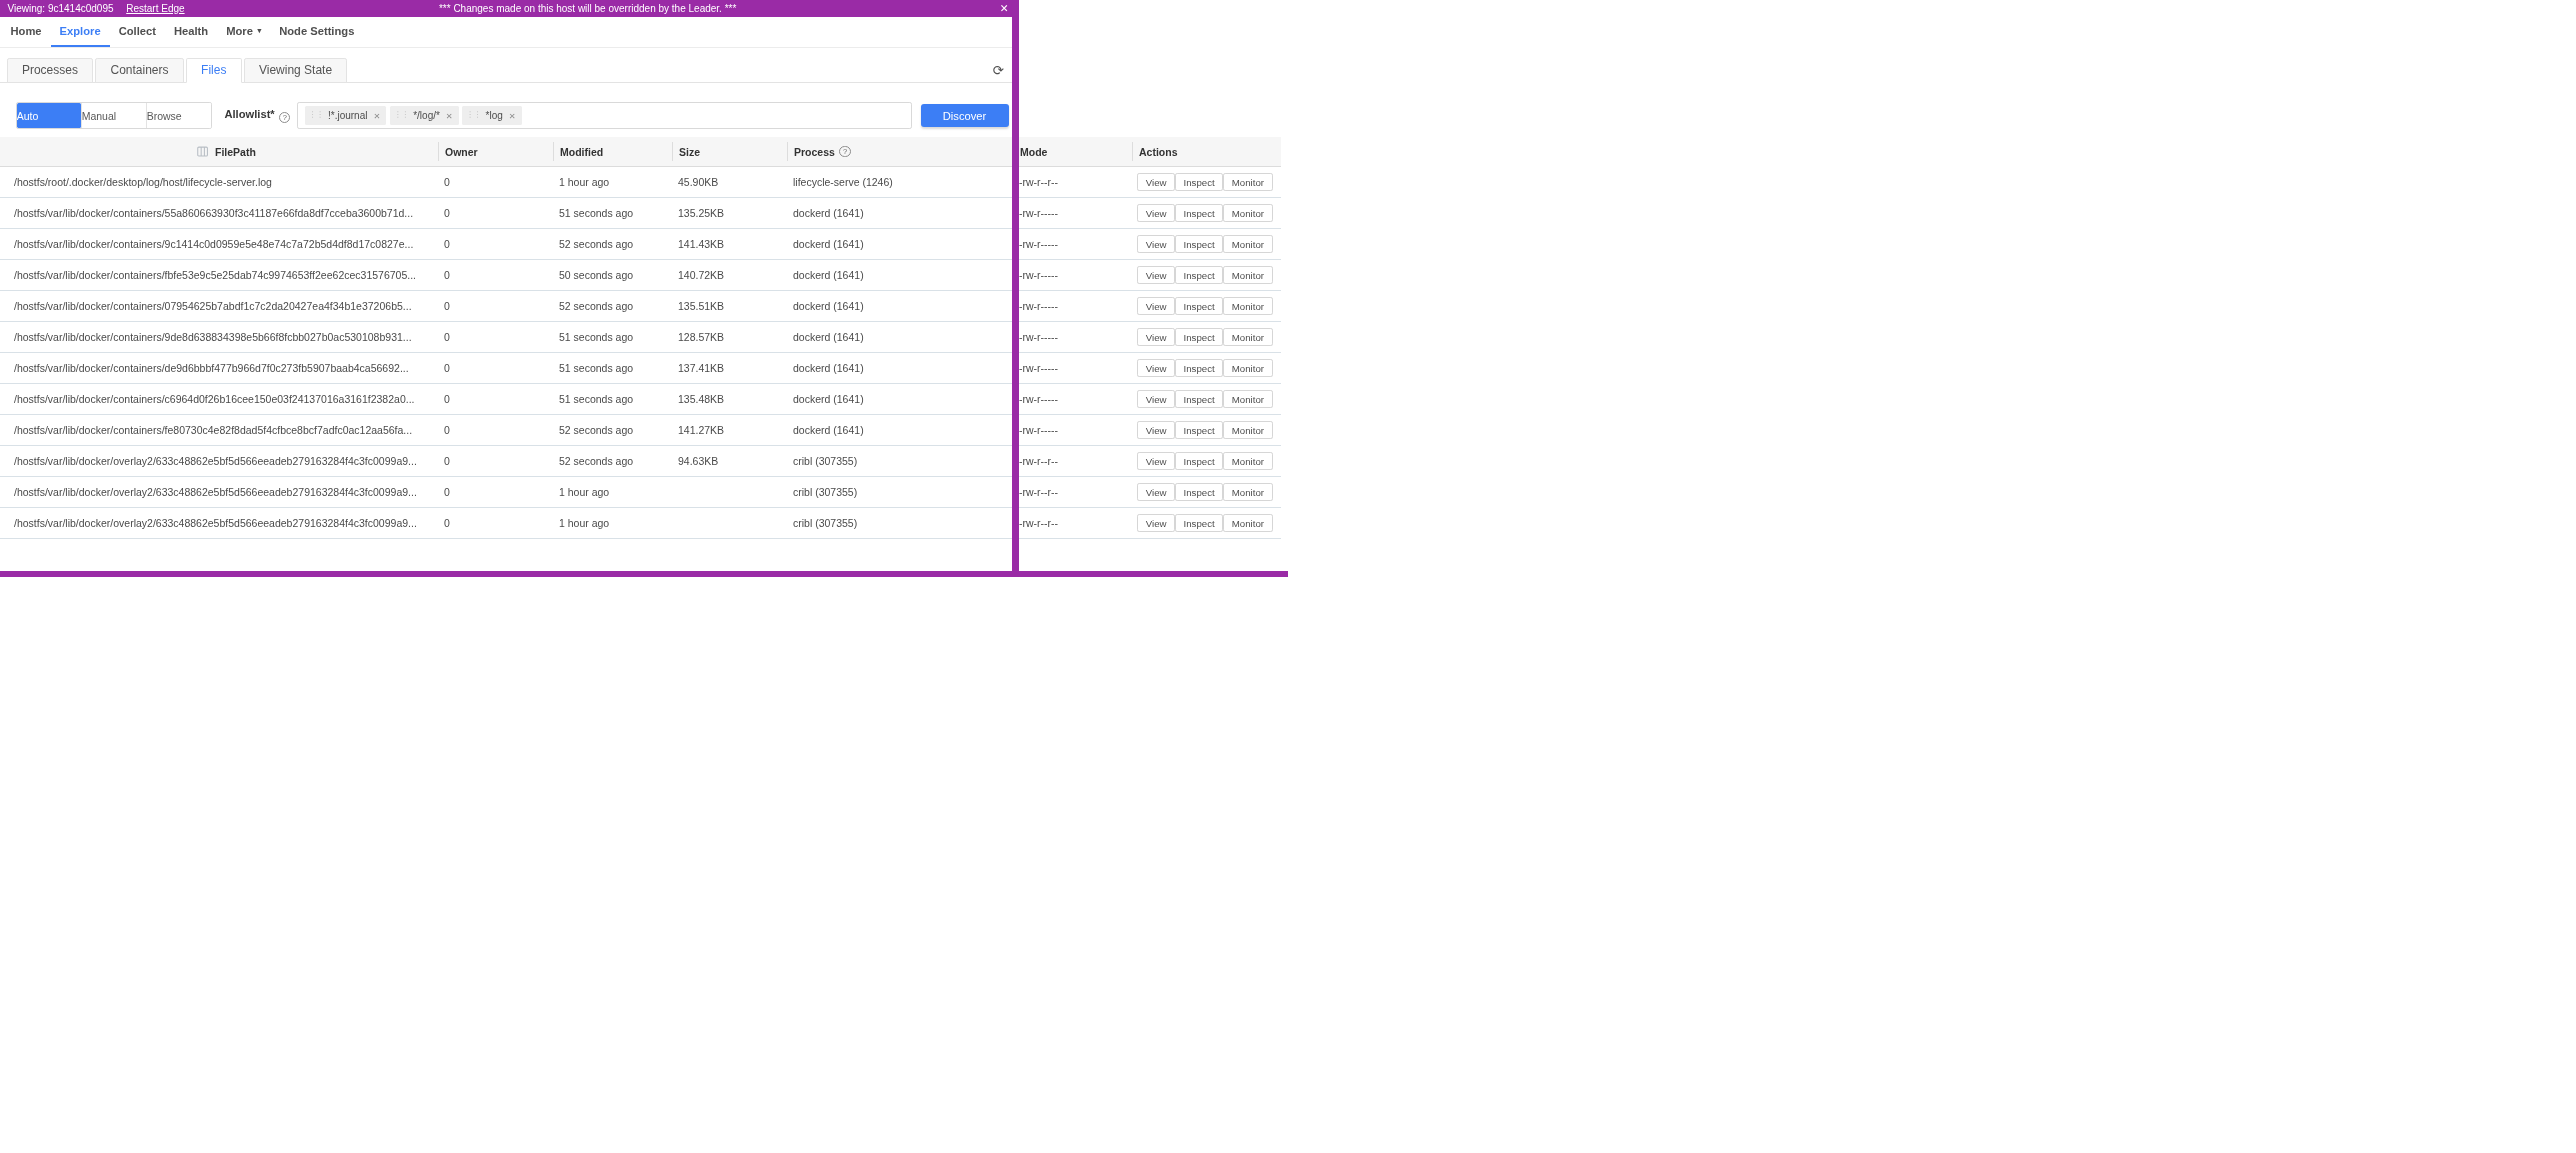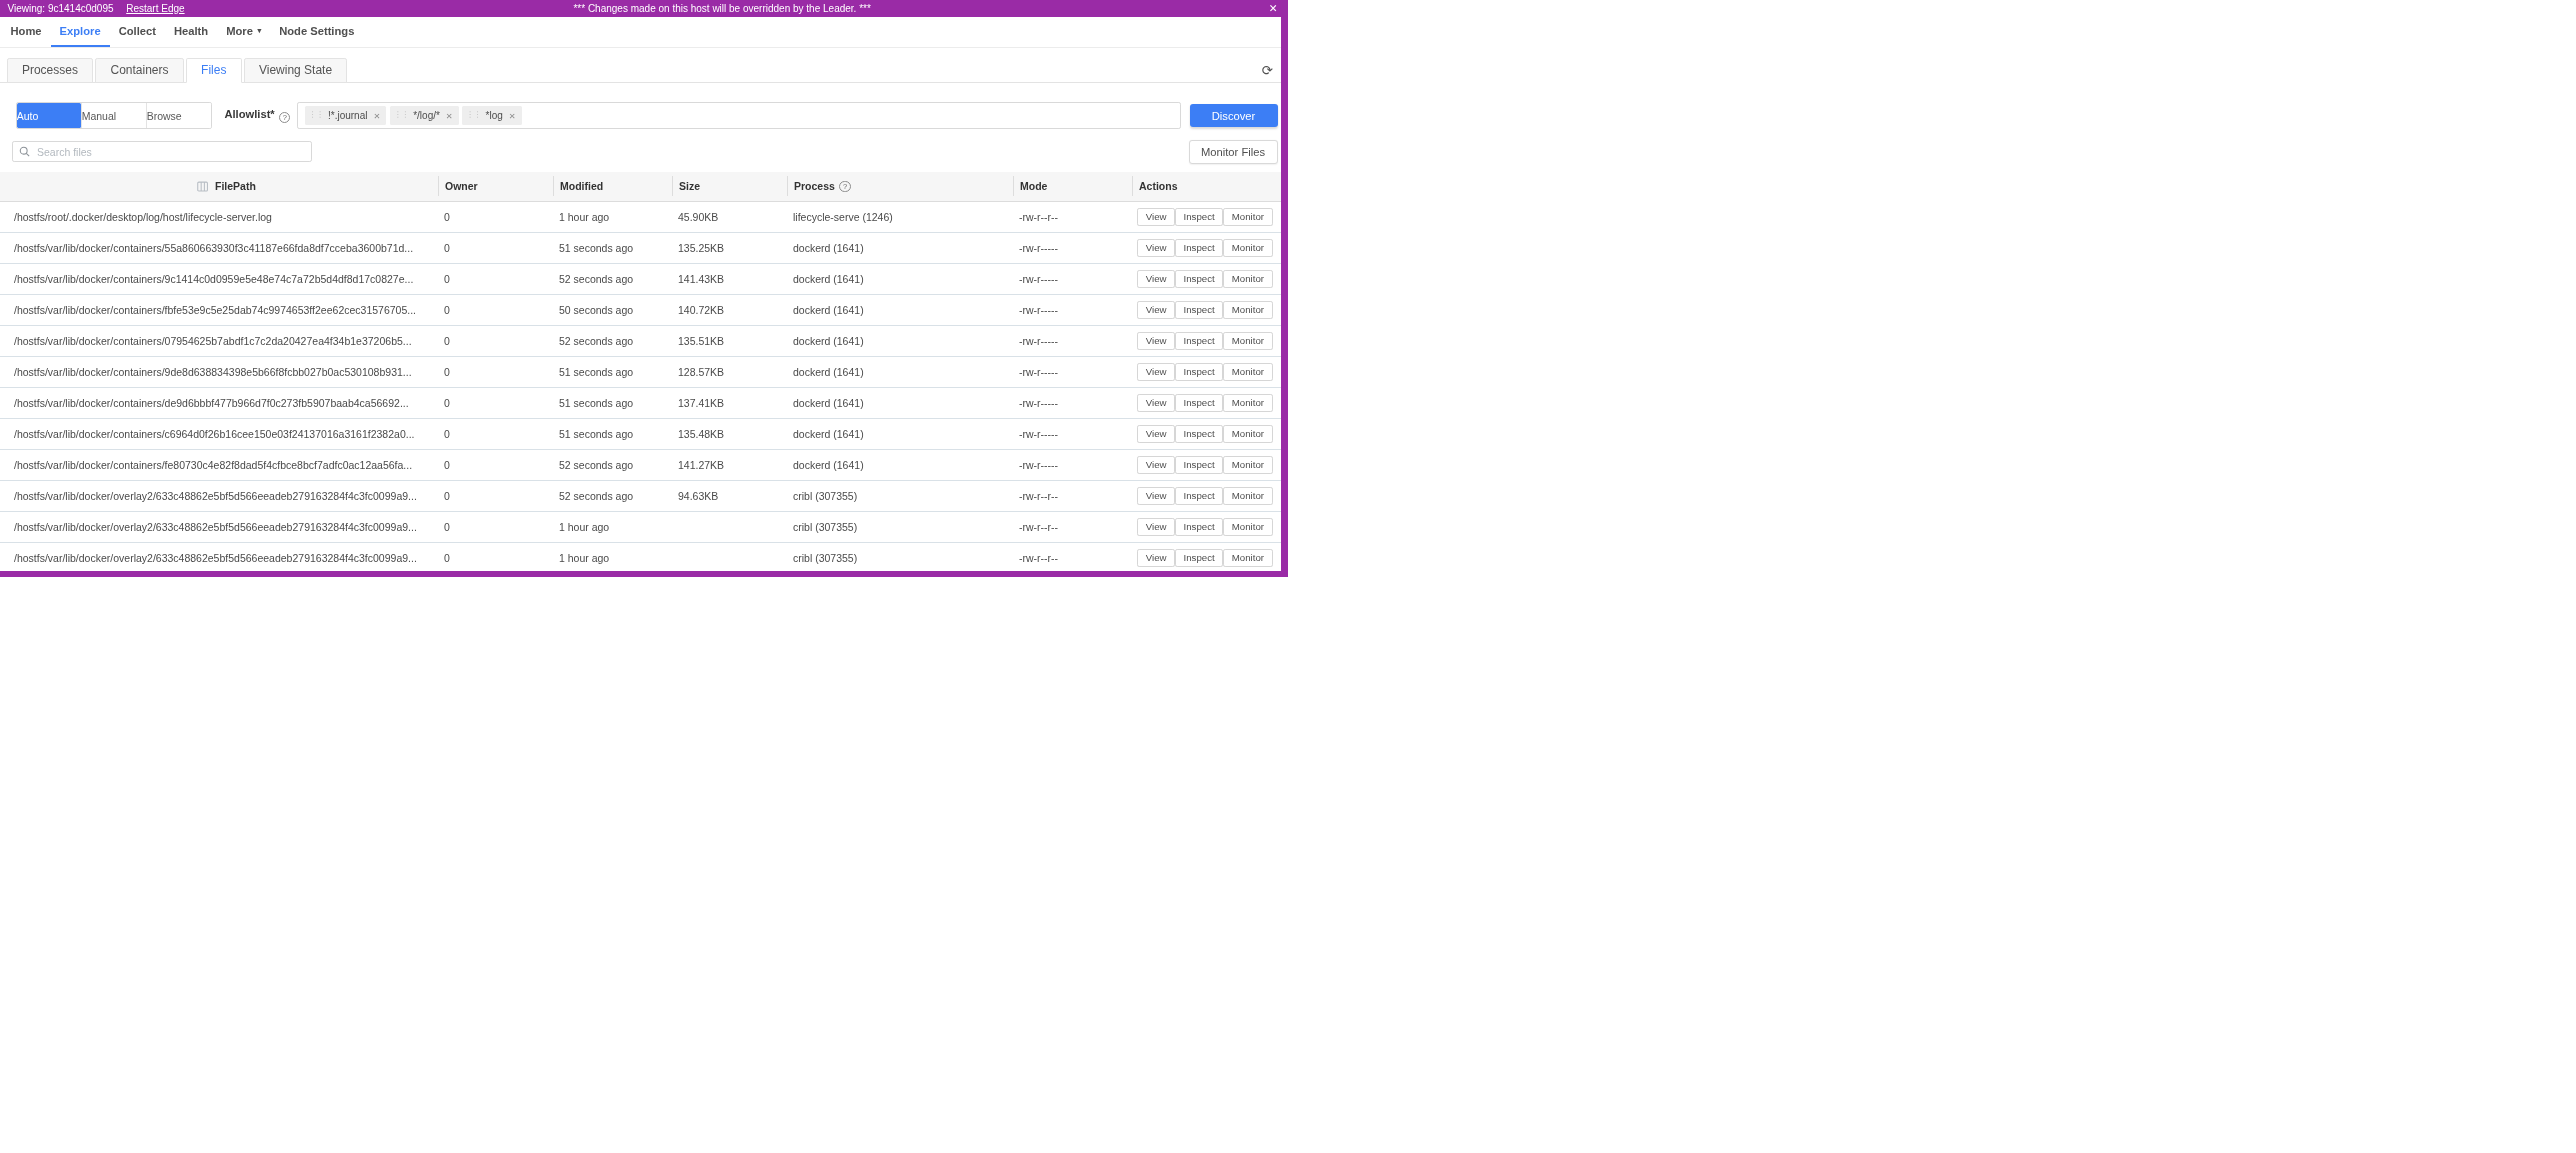--- a/index.html
+++ b/index.html
@@ -1,18 +1,18 @@
 <!DOCTYPE html>
 <html style="font-size:12px"><head>
 <meta charset="utf-8">
 <style>
   * { box-sizing: border-box; margin: 0; padding: 0; }
   html,body { width:1288px; height:577px; overflow:hidden; background:#fff;
               font-family:"Liberation Sans", sans-serif; }
-  .page { position:relative; width:1288px; height:577px; background:#fff; }
+  .page { position:relative; width:1019px; height:577px; background:#fff; }
 
   
   .banner { position:relative; height:16.5px; background:#9A2BA6; color:#fff;
             display:flex; align-items:center; font-size:10px; padding:0 10.5px 0 7.5px; z-index:5;}
   .banner .viewing { white-space:nowrap; }
   .banner .restart { color:#fff; text-decoration:underline; margin-left:12.7px; white-space:nowrap; cursor:pointer;}
   .banner .warn { flex:1; text-align:center; white-space:nowrap; }
   .banner .close { font-size:10.5px; margin-left:9px; cursor:pointer; line-height:1; }
   .edge-right { position:absolute; top:0; right:0; width:7.5px; height:577px; background:#9A2BA6; z-index:4; }
   .edge-bottom { position:absolute; left:0; bottom:0; width:1288px; height:6px; background:#9A2BA6; z-index:4; }
@@ -165,30 +165,20 @@
     </span>
         <span class="tag">
       <span class="grip">⋮⋮</span>
       <span>*log</span>
       <span class="x">✕</span>
     </span>
       </div>
     <button class="btn-primary">Discover</button>
   </div>
 
-  <div class="searchrow">
-    <div class="searchbox">
-      <svg class="mag" width="11.2" height="11.2" viewBox="0 0 15 15">
-        <circle cx="6.3" cy="6.3" r="4.6" fill="none" stroke="#8c9298" stroke-width="1.4"></circle>
-        <line x1="9.8" y1="9.8" x2="13.6" y2="13.6" stroke="#8c9298" stroke-width="1.4"></line>
-      </svg>
-      <input placeholder="Search files" style="">
-    </div>
-    <button class="btn-outline">Monitor Files</button>
-  </div>
 
   <div class="table">
     <div class="tgrid thead">
       <div class="th first">
         <span class="colicon">
           <svg width="11.2" height="11.2" viewBox="0 0 15 15">
             <rect x="1" y="1.5" width="13" height="12" rx="1.5" fill="none" stroke="#b7bdc4" stroke-width="1.4"></rect>
             <line x1="5.6" y1="1.5" x2="5.6" y2="13.5" stroke="#b7bdc4" stroke-width="1.4"></line>
             <line x1="9.9" y1="1.5" x2="9.9" y2="13.5" stroke="#b7bdc4" stroke-width="1.4"></line>
           </svg>

